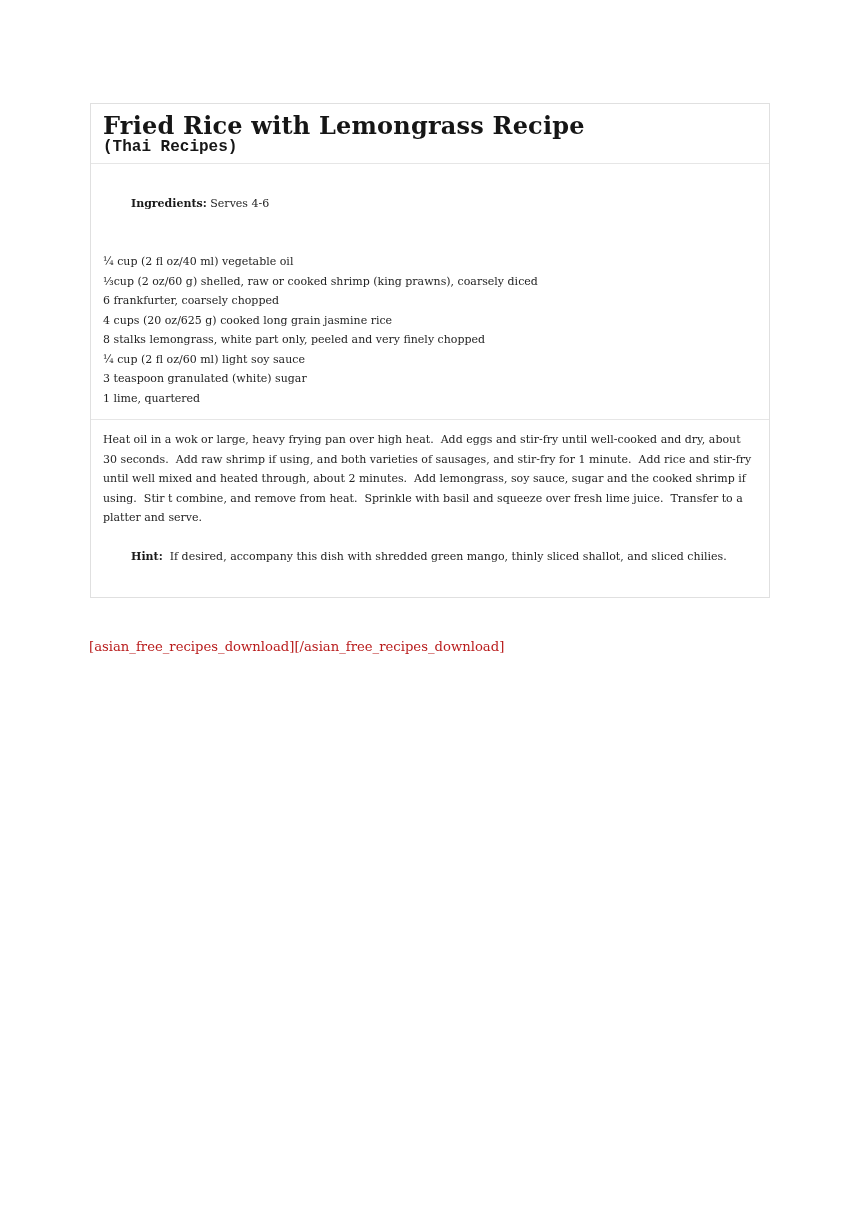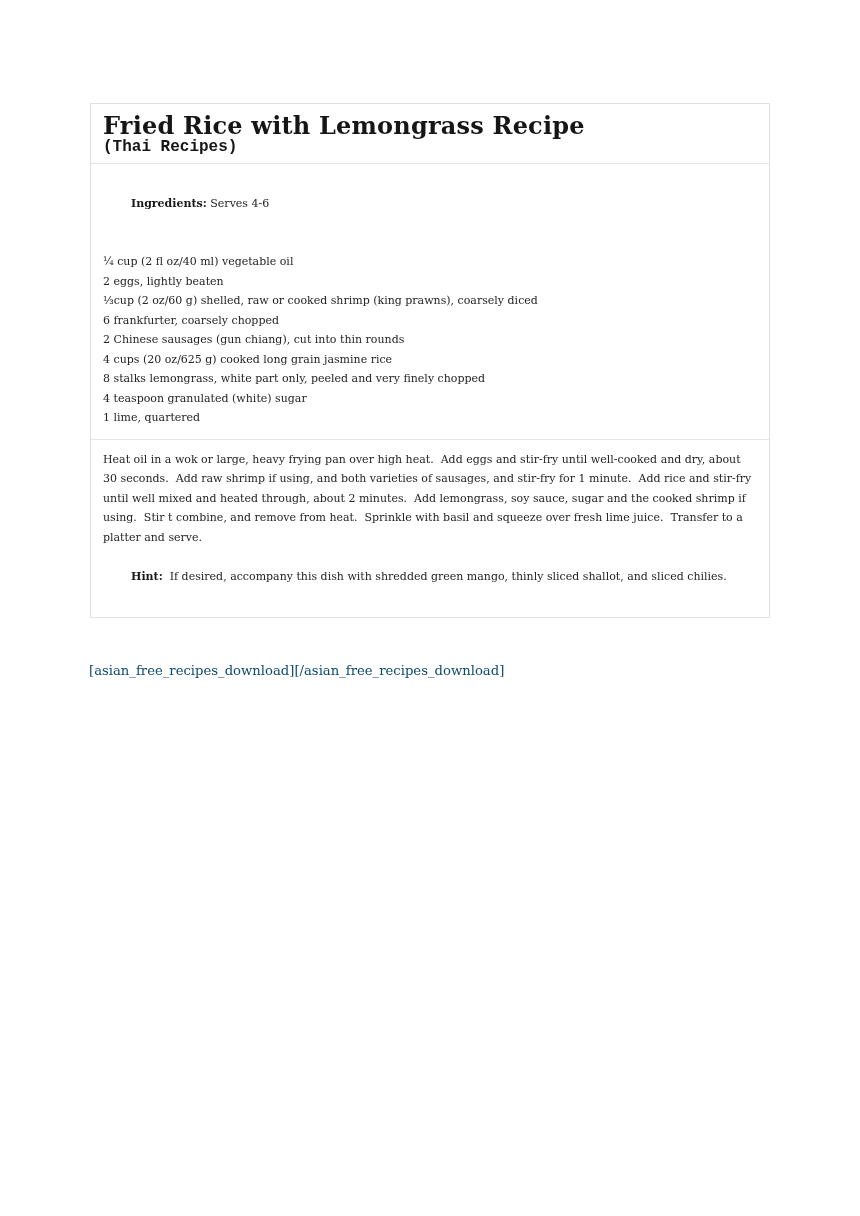--- a/index.html
+++ b/index.html
@@ -64,23 +64,23 @@
   }
   .card-method {
     padding: 10px 12px 11px 12px;
   }
   .method-paragraph, .hint-paragraph {
     white-space: pre-wrap;
   }
   .shortcode-footer {
     position: absolute;
     left: 89px;
-    top: 661px;
+    top: 637px;
     font-size: 13.2px;
-    color: #0c4a6e;
+    color: #b91c1c;
     line-height: 19.5px;
   }
 </style>
 </head>
 <body>
 
 <div class="page">
 
   <div class="recipe-card">
 
@@ -88,27 +88,26 @@
       <div class="recipe-title">Fried Rice with Lemongrass Recipe</div>
       <div class="recipe-subtitle">(Thai Recipes)</div>
     </div>
 
     <div class="card-ingredients body-text">
       <div class="ingredient-line">
         <span class="bold-label">Ingredients:</span><span> Serves 4-6</span>
       </div>
       <div class="spacer-line"></div>
       <div class="ingredient-line">¼ cup (2 fl oz/40 ml) vegetable oil</div>
-      <div class="ingredient-line">2 eggs, lightly beaten</div>
       <div class="ingredient-line">⅓cup (2 oz/60 g) shelled, raw or cooked shrimp (king prawns), coarsely diced</div>
       <div class="ingredient-line">6 frankfurter, coarsely chopped</div>
-      <div class="ingredient-line">2 Chinese sausages (gun chiang), cut into thin rounds</div>
       <div class="ingredient-line">4 cups (20 oz/625 g) cooked long grain jasmine rice</div>
       <div class="ingredient-line">8 stalks lemongrass, white part only, peeled and very finely chopped</div>
-      <div class="ingredient-line">4 teaspoon granulated (white) sugar</div>
+      <div class="ingredient-line">¼ cup (2 fl oz/60 ml) light soy sauce</div>
+      <div class="ingredient-line">3 teaspoon granulated (white) sugar</div>
       <div class="ingredient-line">1 lime, quartered</div>
     </div>
 
     <div class="card-method body-text">
       <div class="method-paragraph">Heat oil in a wok or large, heavy frying pan over high heat.  Add eggs and stir-fry until well-cooked and dry, about 30 seconds.  Add raw shrimp if using, and both varieties of sausages, and stir-fry for 1 minute.  Add rice and stir-fry until well mixed and heated through, about 2 minutes.  Add lemongrass, soy sauce, sugar and the cooked shrimp if using.  Stir t combine, and remove from heat.  Sprinkle with basil and squeeze over fresh lime juice.  Transfer to a platter and serve.</div>
       <div class="hint-paragraph">
         <span class="bold-label">Hint:</span><span>  If desired, accompany this dish with shredded green mango, thinly sliced shallot, and sliced chilies.</span>
       </div>
     </div>
 

